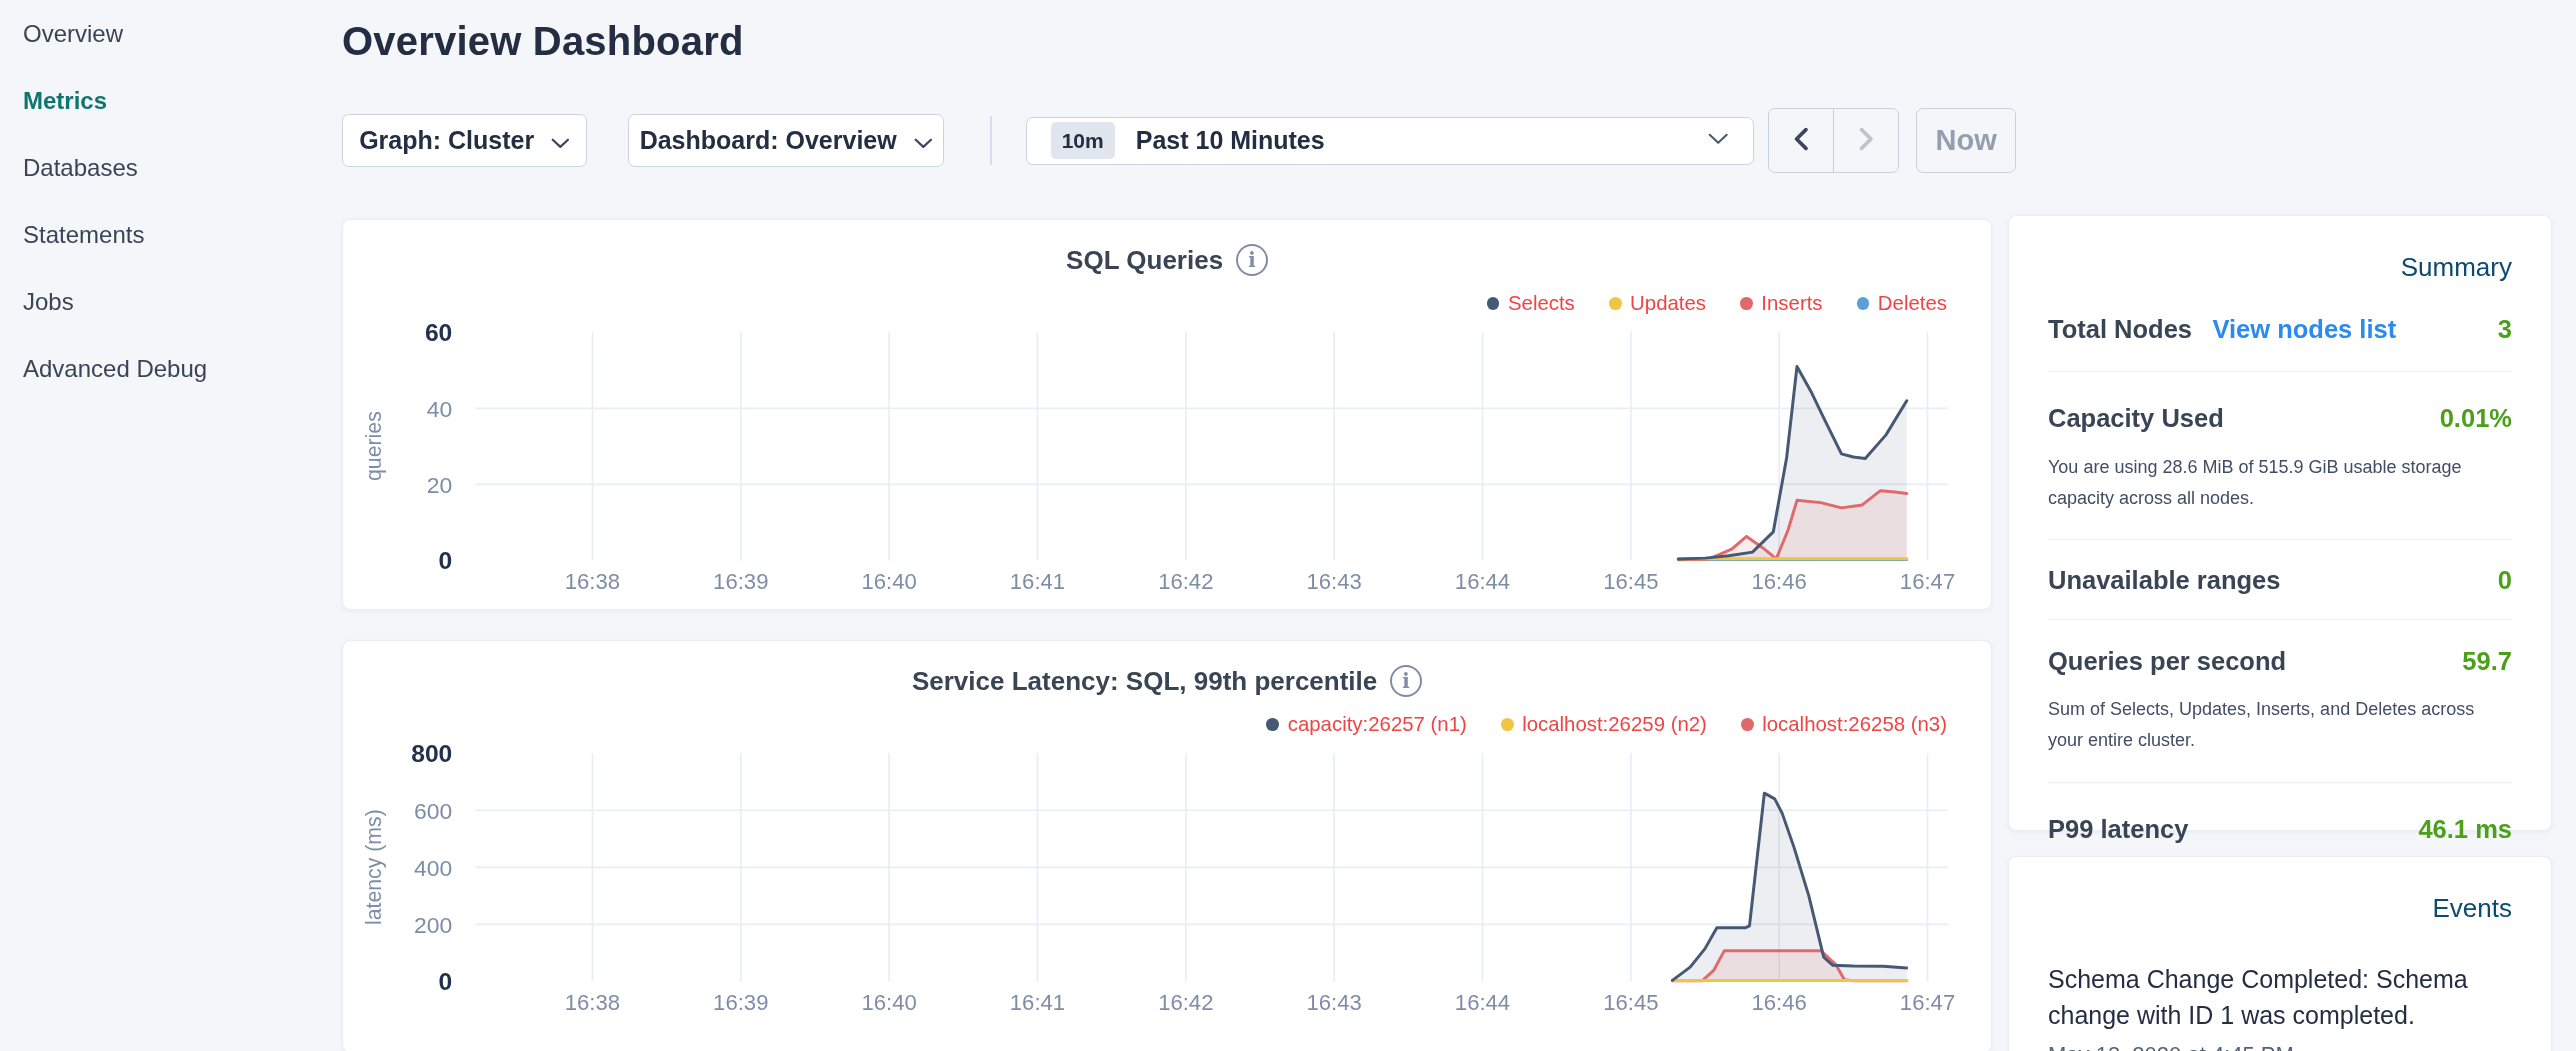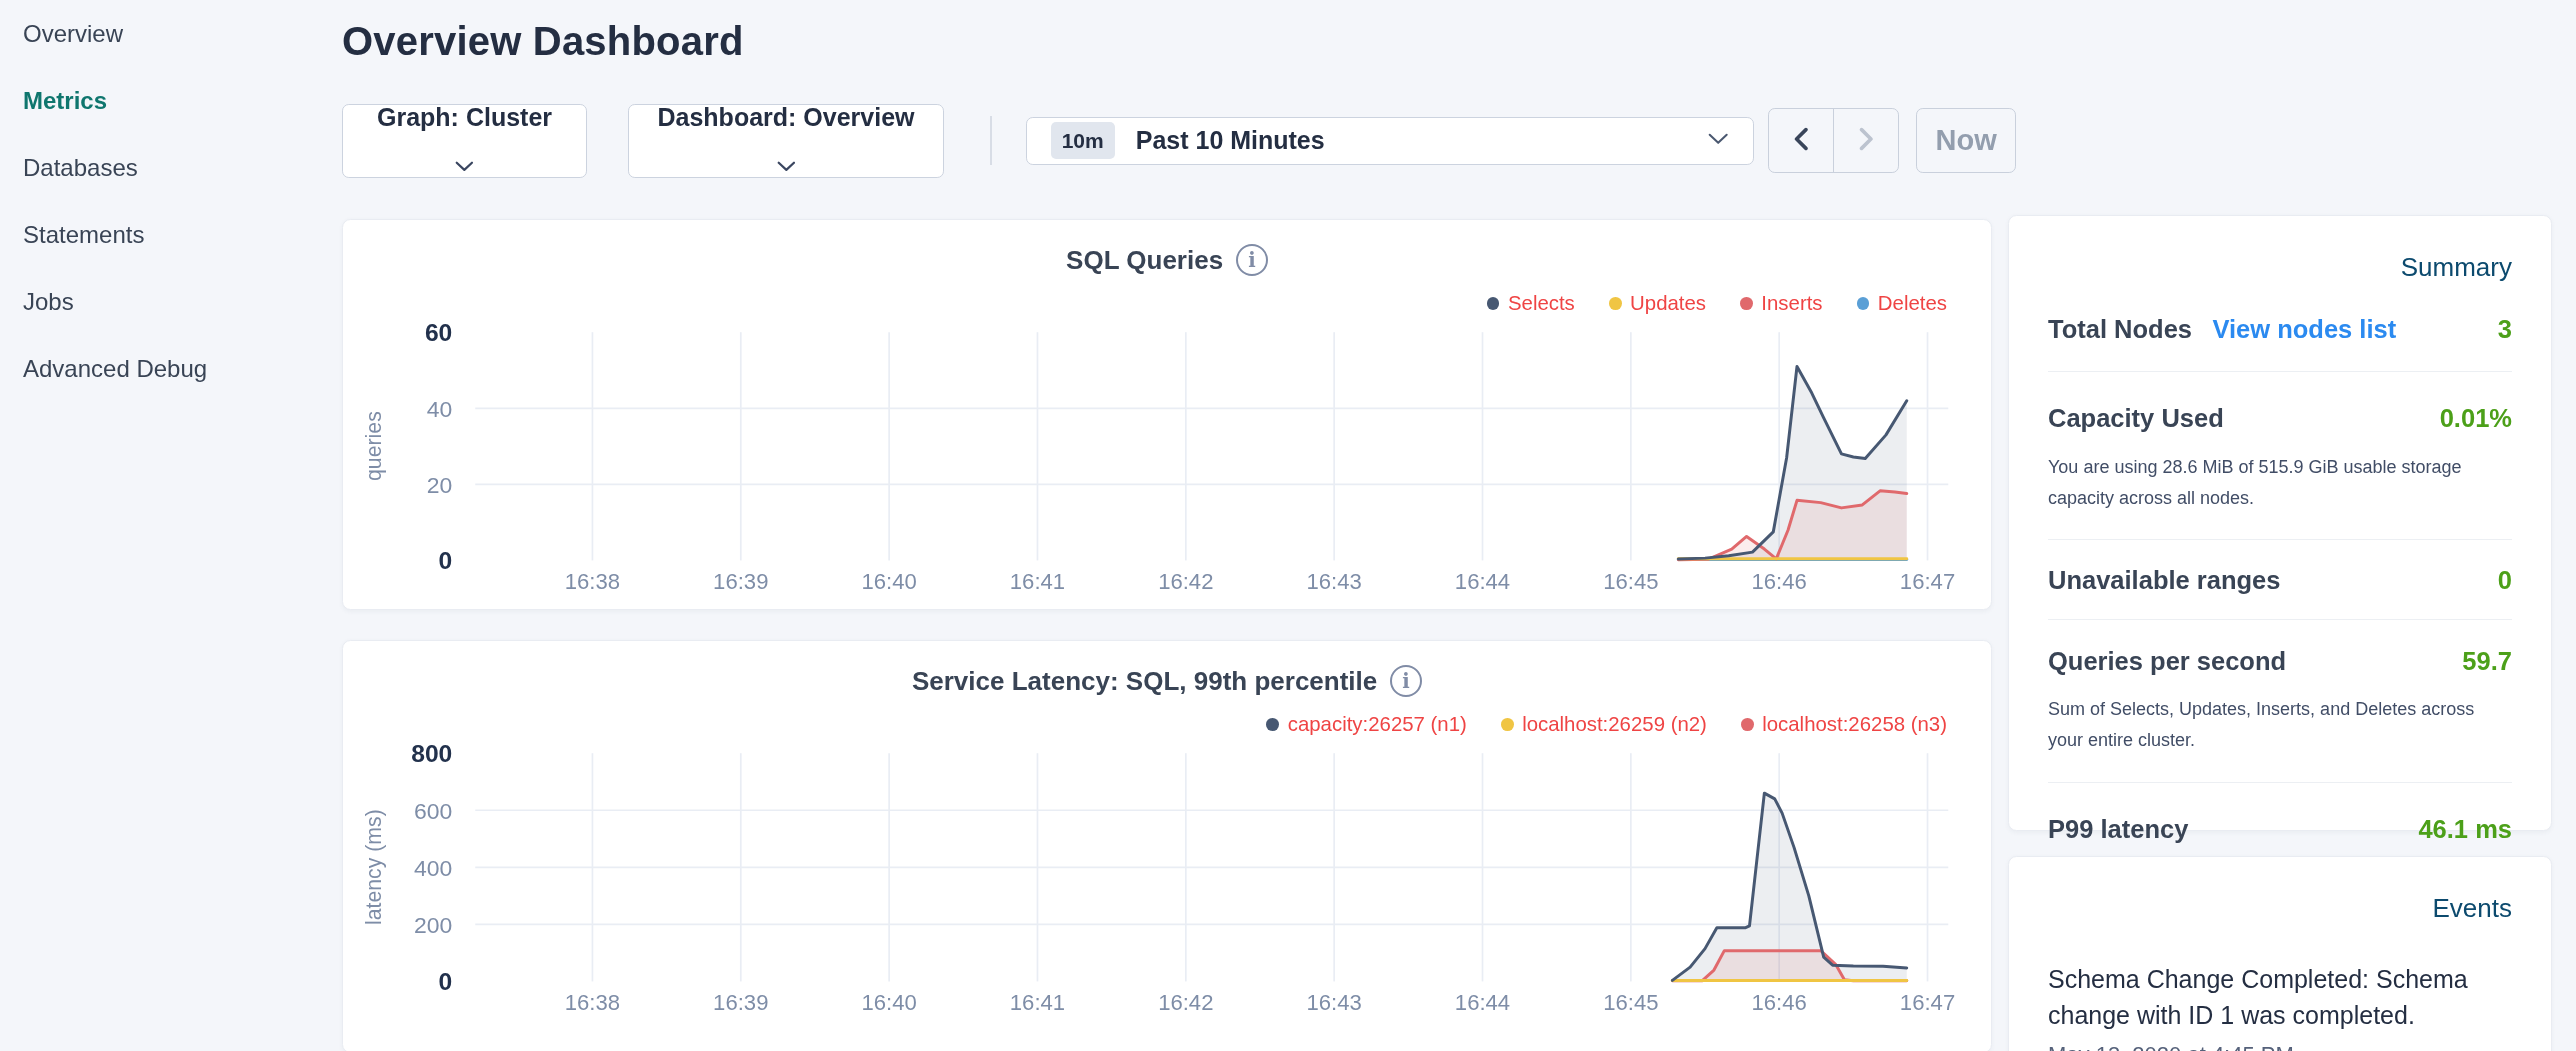--- a/index.html
+++ b/index.html
@@ -17,25 +17,24 @@
     display: flex; align-items: center;
     height: 67px; padding-left: 23px;
     font-size: 24px; color: #394455; text-decoration: none; cursor: pointer;
   }
   .sidebar a.active { color: #0f766e; font-weight: 700; }
   
   .main { position: absolute; left: 342px; top: 0; width: 1650px; height: 1051px; }
   h1.page-title { position: absolute; left: 0; top: 18.7px; font-size: 40px; font-weight: 700; color: #242e42; letter-spacing: 0.2px; }
   .controls { position: absolute; left: 0; top: 108px; height: 65px; display: flex; align-items: center; }
   .btn {
-    height: 74px; background: #fff; border: 1.7px solid #ccd3df; border-radius: 6.8px;
+    height: 53px; background: #fff; border: 1.7px solid #ccd3df; border-radius: 6.8px;
     display: flex; align-items: center; justify-content: center;
     font-size: 25px; font-weight: 700; color: #242e42; cursor: pointer;
     font-family: "Liberation Sans", sans-serif;
-    flex-direction: column;
   }
   .dd-graph { width: 245px; margin-right: 41px; gap: 17px; }
   .dd-dash  { width: 316px; margin-right: 46px; gap: 17px; }
   .chev { display: inline-block; }
   .vdiv { width: 1.7px; height: 49px; background: #d8dde6; margin-right: 34px; }
   .timepicker {
     width: 728px; height: 48px; background: #fff; border: 1.7px solid #ccd3df; border-radius: 6.8px;
     display: flex; align-items: center; padding: 0 24px; margin-right: 14.5px; cursor: pointer;
   }
   .range-badge {

